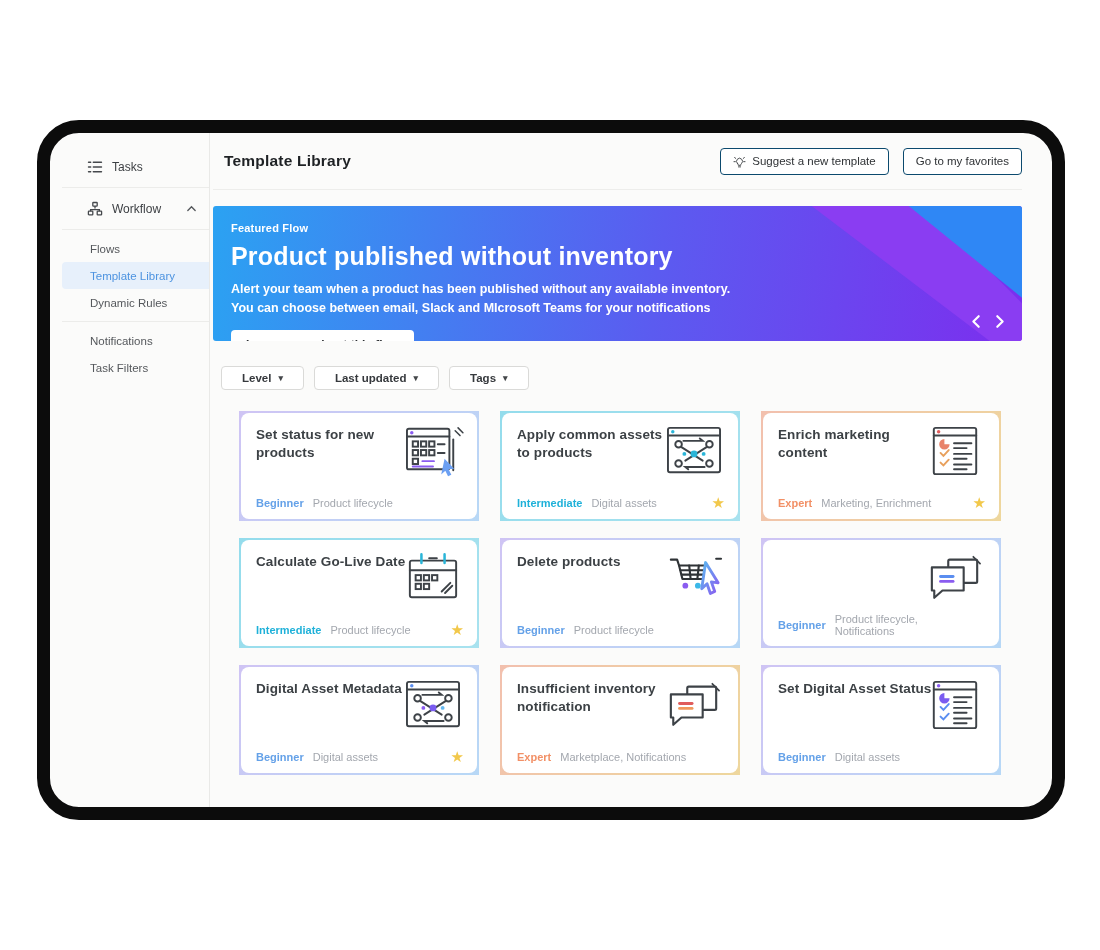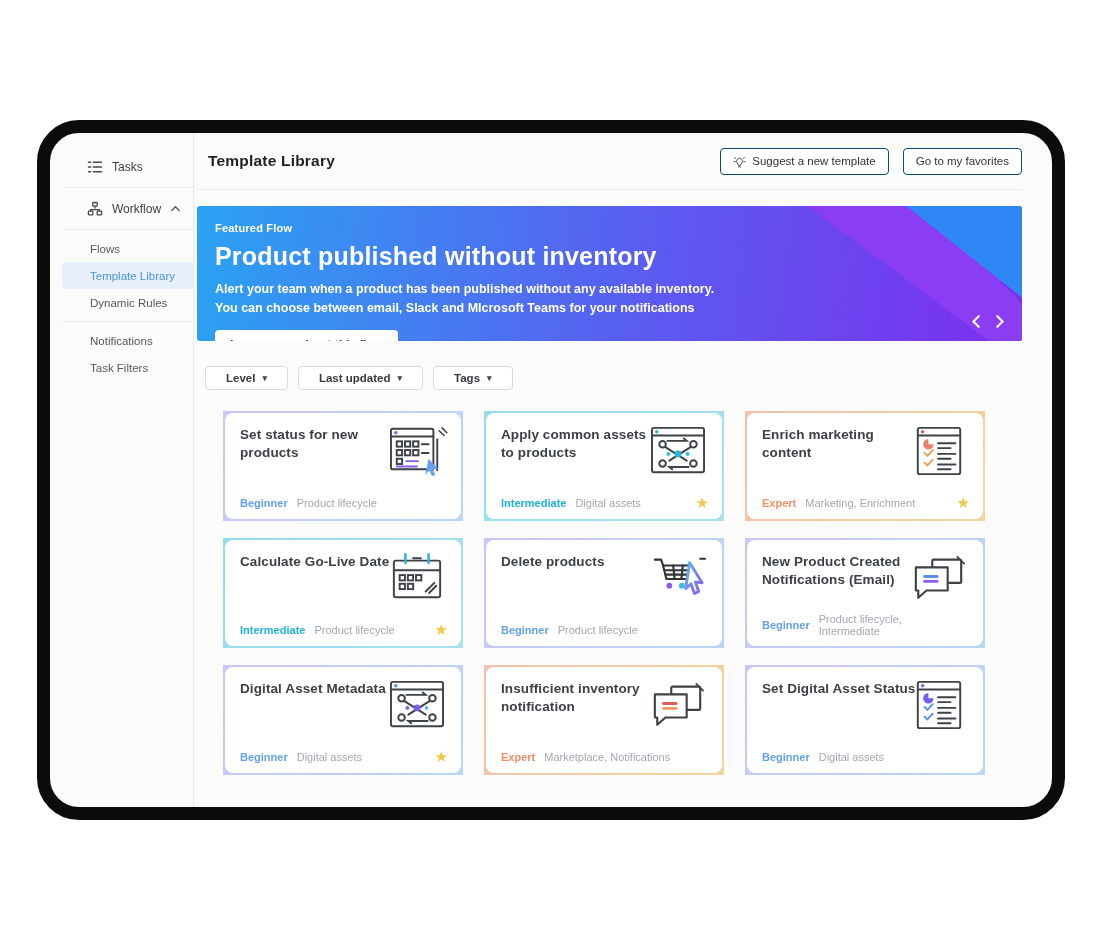--- a/index.html
+++ b/index.html
@@ -8,21 +8,21 @@
     width:1100px; height:950px; position:relative;
     font-family:"Liberation Sans", sans-serif;
     -webkit-font-smoothing:antialiased;
   }
   .window {
     position:absolute; left:37px; top:120px; width:1028px; height:700px;
     background:#fbfbfa; border:13px solid #0c0c0c; border-radius:42px;
     overflow:hidden; display:flex;
   }
   
-  .sidebar { width:144px; flex:none; border-right:1px solid #e9e9e7; padding-top:18px; }
+  .sidebar { width:160px; flex:none; border-right:1px solid #e9e9e7; padding-top:18px; }
   .srow {
     display:flex; align-items:center; height:31px; padding-left:37px;
     font-size:12px; color:#3c3f43; font-weight:500; cursor:pointer;
   }
   .srow .sicon { width:16px; height:16px; margin-right:9px; display:flex; align-items:center; }
   .srow .chev { margin-left:auto; margin-right:12px; width:11px; }
   .ssub {
     display:flex; align-items:center; height:27px; padding-left:40px;
     font-size:11.5px; color:#55585c; cursor:pointer;
   }
@@ -340,33 +340,32 @@
           <div class="card-footer">
             <span class="level" style="color: rgb(100, 161, 232);">Beginner</span>
             <span class="tags">Product lifecycle</span>
             <span class="star" style="visibility: hidden;">★</span>
           </div>
         </div>
       </div>
 
       <div class="cardw bg-lav">
         <div class="card">
-          <div class="card-title">New Product Created Notifications (Email)</div>
           <div class="card-icon">
             <svg viewBox="0 0 64 56" fill="none" stroke="#3d4247" stroke-width="2.2" stroke-linecap="round" stroke-linejoin="round">
               <path d="M51 6l7 7" stroke-width="1.8"></path>
               <rect x="25" y="9" width="30" height="24" rx="1.5"></rect>
               <path d="M8 17h33v24H19l-8.5 7.5V41H8z" fill="#fff"></path>
               <path d="M17 26.5h13" stroke="#5b8ef0" stroke-width="3"></path>
               <path d="M17 31.5h13" stroke="#8a5cf0" stroke-width="3"></path>
             </svg>
           </div>
           <div class="card-footer">
             <span class="level" style="color: rgb(100, 161, 232);">Beginner</span>
-            <span class="tags">Product lifecycle, Intermediate</span>
+            <span class="tags">Product lifecycle, Notifications</span>
             <span class="star" style="visibility: hidden;">★</span>
           </div>
         </div>
       </div>
 
       <div class="cardw bg-lav">
         <div class="card">
           <div class="card-title">Digital Asset Metadata</div>
           <div class="card-icon">
             <svg viewBox="0 0 64 56" fill="none" stroke="#3d4247" stroke-width="2" stroke-linecap="round">

